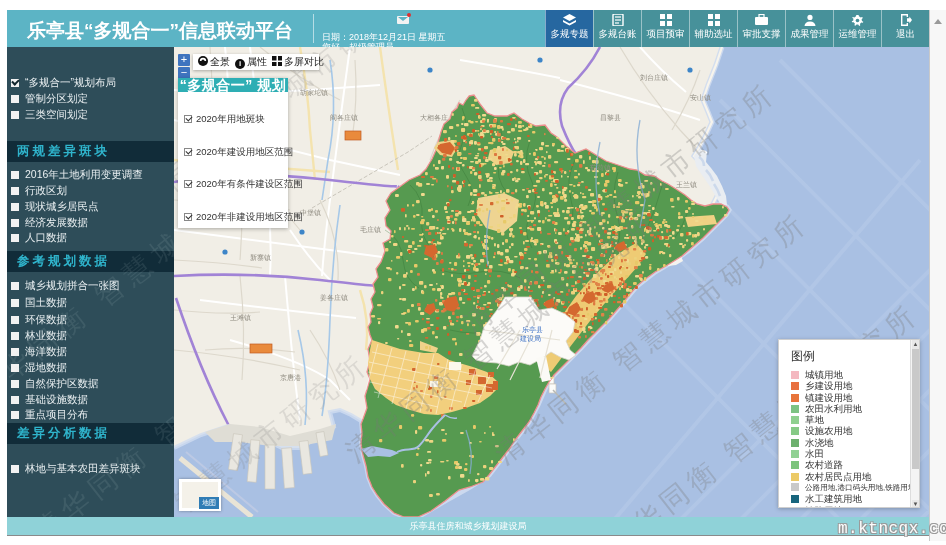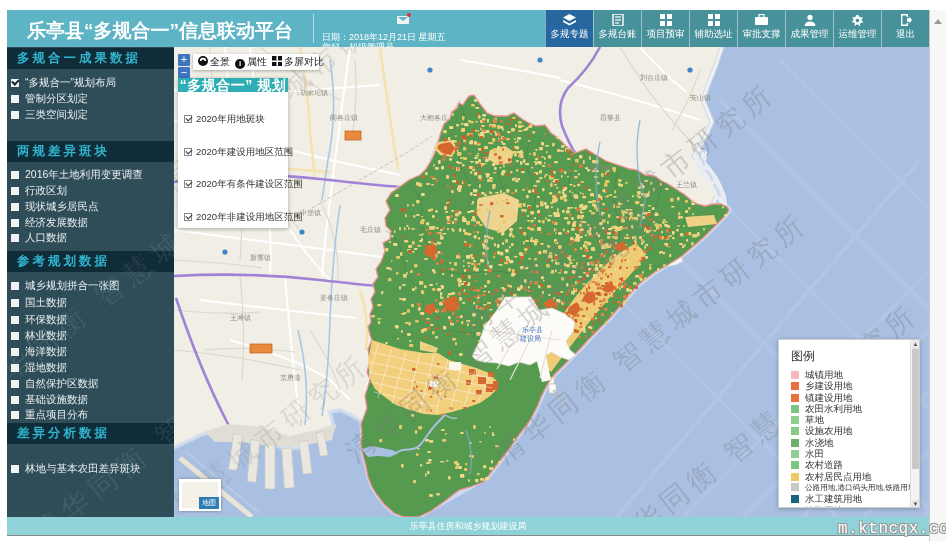--- a/index.html
+++ b/index.html
@@ -143,21 +143,20 @@
 <div class="nb">
             <div class="nbi"><svg width="12" height="12" viewBox="0 0 12 12">
                 <path d="M1 0 L8 0 L8 3 L6.6 3 L6.6 1.4 L2.4 1.4 L2.4 10.6 L6.6 10.6 L6.6 9 L8 9 L8 12 L1 12 Z" fill="#fff"></path>
                 <path d="M7 4.3 L9.4 4.3 L9.4 2.6 L12 6 L9.4 9.4 L9.4 7.7 L7 7.7 Z" fill="#fff"></path>
               </svg></div>
             <div class="nbt">退出</div>
           </div>
         </div>
   </div>
   <div id="side">
-        <div class="sec" style="top:1px">多规合一成果数据</div>
 <div class="sec" style="top:94px">两规差异斑块</div>
 <div class="sec" style="top:204px">参考规划数据</div>
 <div class="sec" style="top:376px">差异分析数据</div>
 <div class="it" style="top:27.5px"><span class="cb ck"></span>“多规合一”规划布局</div>
 <div class="it" style="top:44px"><span class="cb"></span>管制分区划定</div>
 <div class="it" style="top:60px"><span class="cb"></span>三类空间划定</div>
 <div class="it" style="top:120px"><span class="cb"></span>2016年土地利用变更调查</div>
 <div class="it" style="top:136px"><span class="cb"></span>行政区划</div>
 <div class="it" style="top:152px"><span class="cb"></span>现状城乡居民点</div>
 <div class="it" style="top:168px"><span class="cb"></span>经济发展数据</div>

